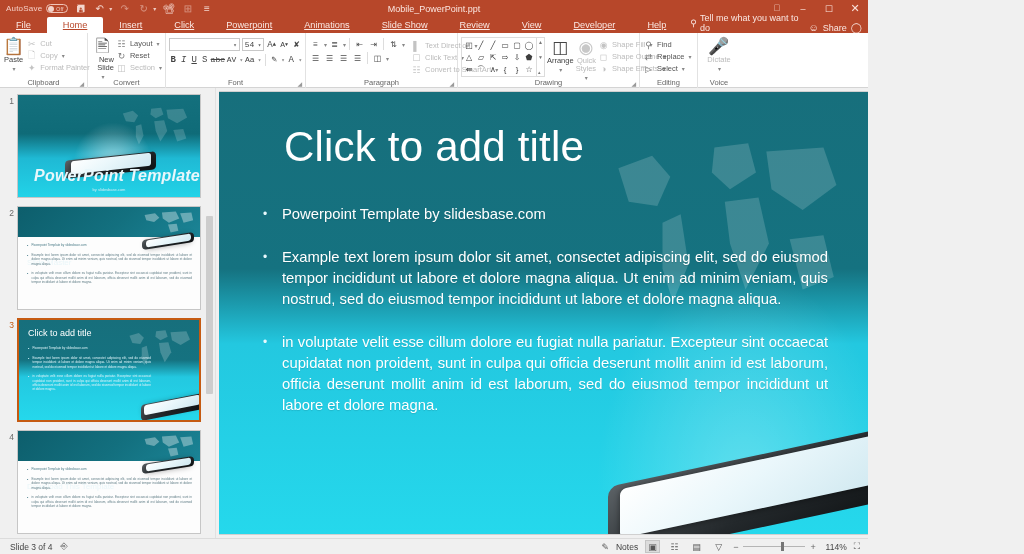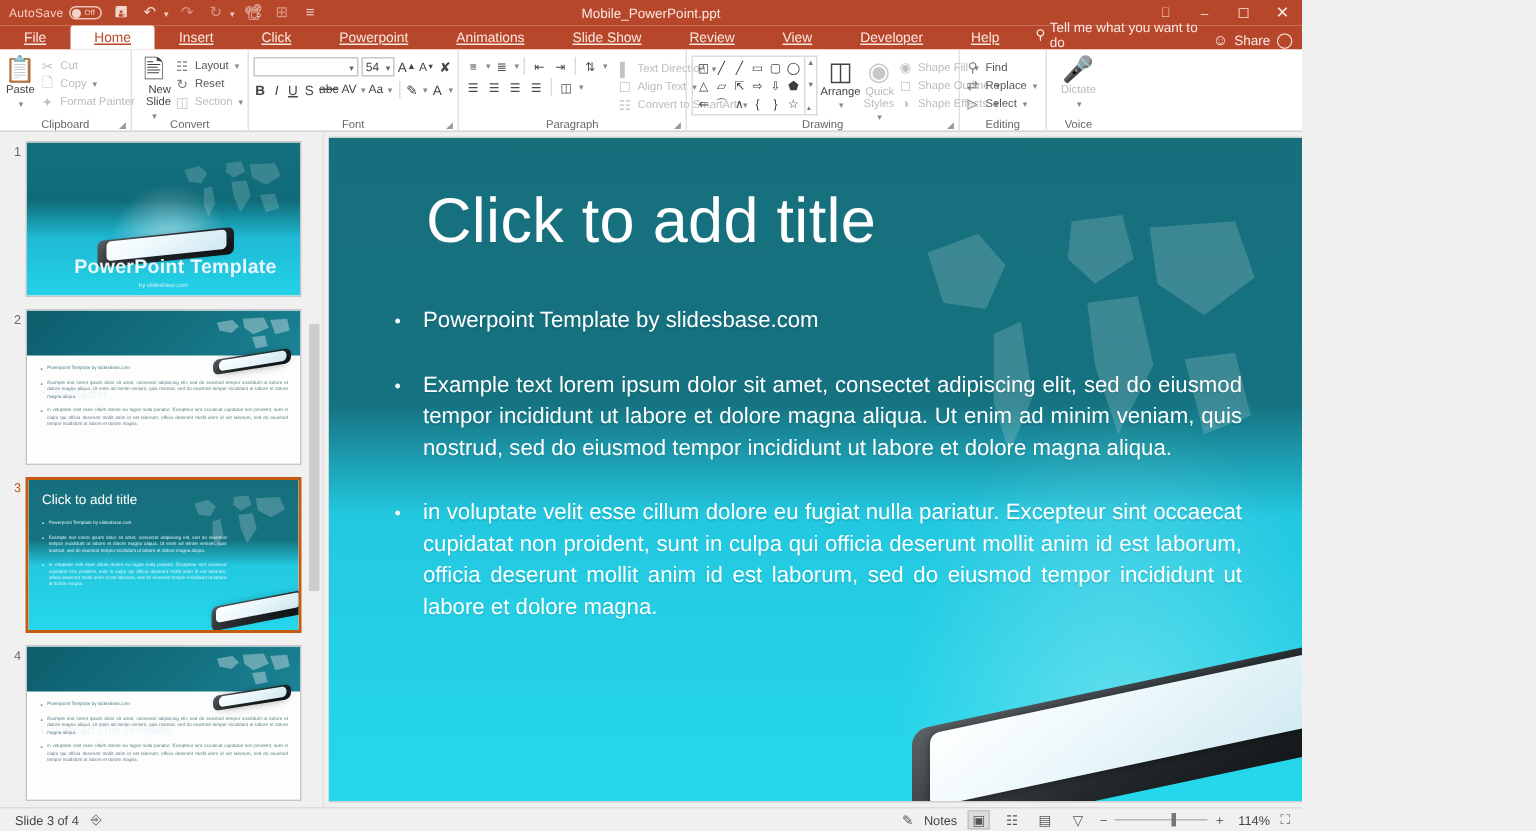--- a/index.html
+++ b/index.html
@@ -63,21 +63,21 @@
   .bigbtn .gly { font-size:17px; line-height:17px; }
   .bigbtn .cap { text-align:right; line-height:8px; }
   .smallcol { display:flex; flex-direction:column; gap:1px; padding-top:2px; }
   .smbtn { display:flex; align-items:center; gap:3px; font-size:7.5px; color:#555; height:11px; white-space:nowrap;}
   .smbtn .gly { font-size:9px; width:11px; text-align:center; color:#7a7a7a; }
   .smbtn.dis { color:#bbb; }
   .smbtn.dis .gly { color:#c3c3c3; }
   .car { font-size:6px; color:#888; margin-left:1px; }
 
   
-  .fontrow { display:flex; align-items:center; gap:2px; margin-bottom:2px; }
+  .fontrow { display:flex; align-items:center; gap:2px; margin-bottom:2px;font-family:Liberation Mono, monospace; }
   .fbox { height:13px; border:1px solid #c8c8c8; background:#fff; display:flex; align-items:center;
      justify-content:space-between; padding:0 2px; font-size:8px; color:#444; }
   .fbox.name { width:92px; }
   .fbox.size { width:28px; }
   .fbox .car { color:#666; }
   .fbtn { width:14px; height:13px; display:flex; align-items:center; justify-content:center;
      font-size:9px; color:#444; }
   .fbtn.small { font-size:8px; }
   .sep { width:1px; height:12px; background:#ddd; margin:0 2px; }
 
@@ -111,21 +111,21 @@
   .worldmap { position:absolute; right:4%; top:6%; width:42%; height:52%;
      opacity:.17; filter:blur(.3px); }
   .tabletfig { position:absolute; }
   .tab-body { position:absolute; background:linear-gradient(150deg,#ffffff 0%,#eaf7fb 45%,#cfe8f0 100%);
      border-radius:3px; box-shadow:0 1px 6px rgba(0,0,0,.45); }
   .tab-frame { position:absolute; background:linear-gradient(160deg,#5c6266,#23282b 60%,#101315);
      border-radius:4px; }
   .beam { position:absolute; background:radial-gradient(ellipse at 50% 100%, rgba(255,255,255,.55), rgba(255,255,255,0) 70%); }
 
   .th1-title { position:absolute; left:16px; right:0; bottom:12px; text-align:center;
-     color:#e9f7fb; font-size:13px; font-weight:bold; letter-spacing:.2px; }
+     color:#e9f7fb; font-size:16px; font-weight:bold; letter-spacing:.2px;font-style:italic; }
   .th1-sub { position:absolute; left:0; right:0; bottom:5px; text-align:center; color:#cfeaf2; font-size:4px; }
 
   .th-headbar { position:absolute; left:0; right:0; top:0; height:30px;
      background:linear-gradient(135deg,#0d5e6c 0%,#13707f 55%,#1b8496 100%); }
   .th-headtitle { position:absolute; left:9px; top:8px; color:#eaf6f9; font-size:8px;margin-top:43px; }
   .th-bullets { position:absolute; left:9px; right:8px; top:36px; }
   .th-b { display:flex; gap:3px; margin-bottom:5px; }
   .th-b .bd { font-size:4px; color:#5b8b97; line-height:5px; }
   .th-b .bt { font-size:3.1px; color:#5f7c85; line-height:4.4px; text-align:justify; flex:1; }
   .th-b .bt.first { color:#4a7b87; }
@@ -371,21 +371,21 @@
           </div>
         </div>
         <div class="smallcol" style="margin-left:6px">
           <div class="smbtn dis">
             <span class="gly">▌</span>
             <span>Text Direction</span>
             <span class="car">▾</span>
           </div>
           <div class="smbtn dis">
             <span class="gly">☐</span>
-            <span>Align Text</span>
+            <span>Click Text</span>
             <span class="car">▾</span>
           </div>
           <div class="smbtn dis">
             <span class="gly">☷</span>
             <span>Convert to SmartArt</span>
             <span class="car">▾</span>
           </div>
         </div>
       </div>
       <div class="glabel">Paragraph</div>

